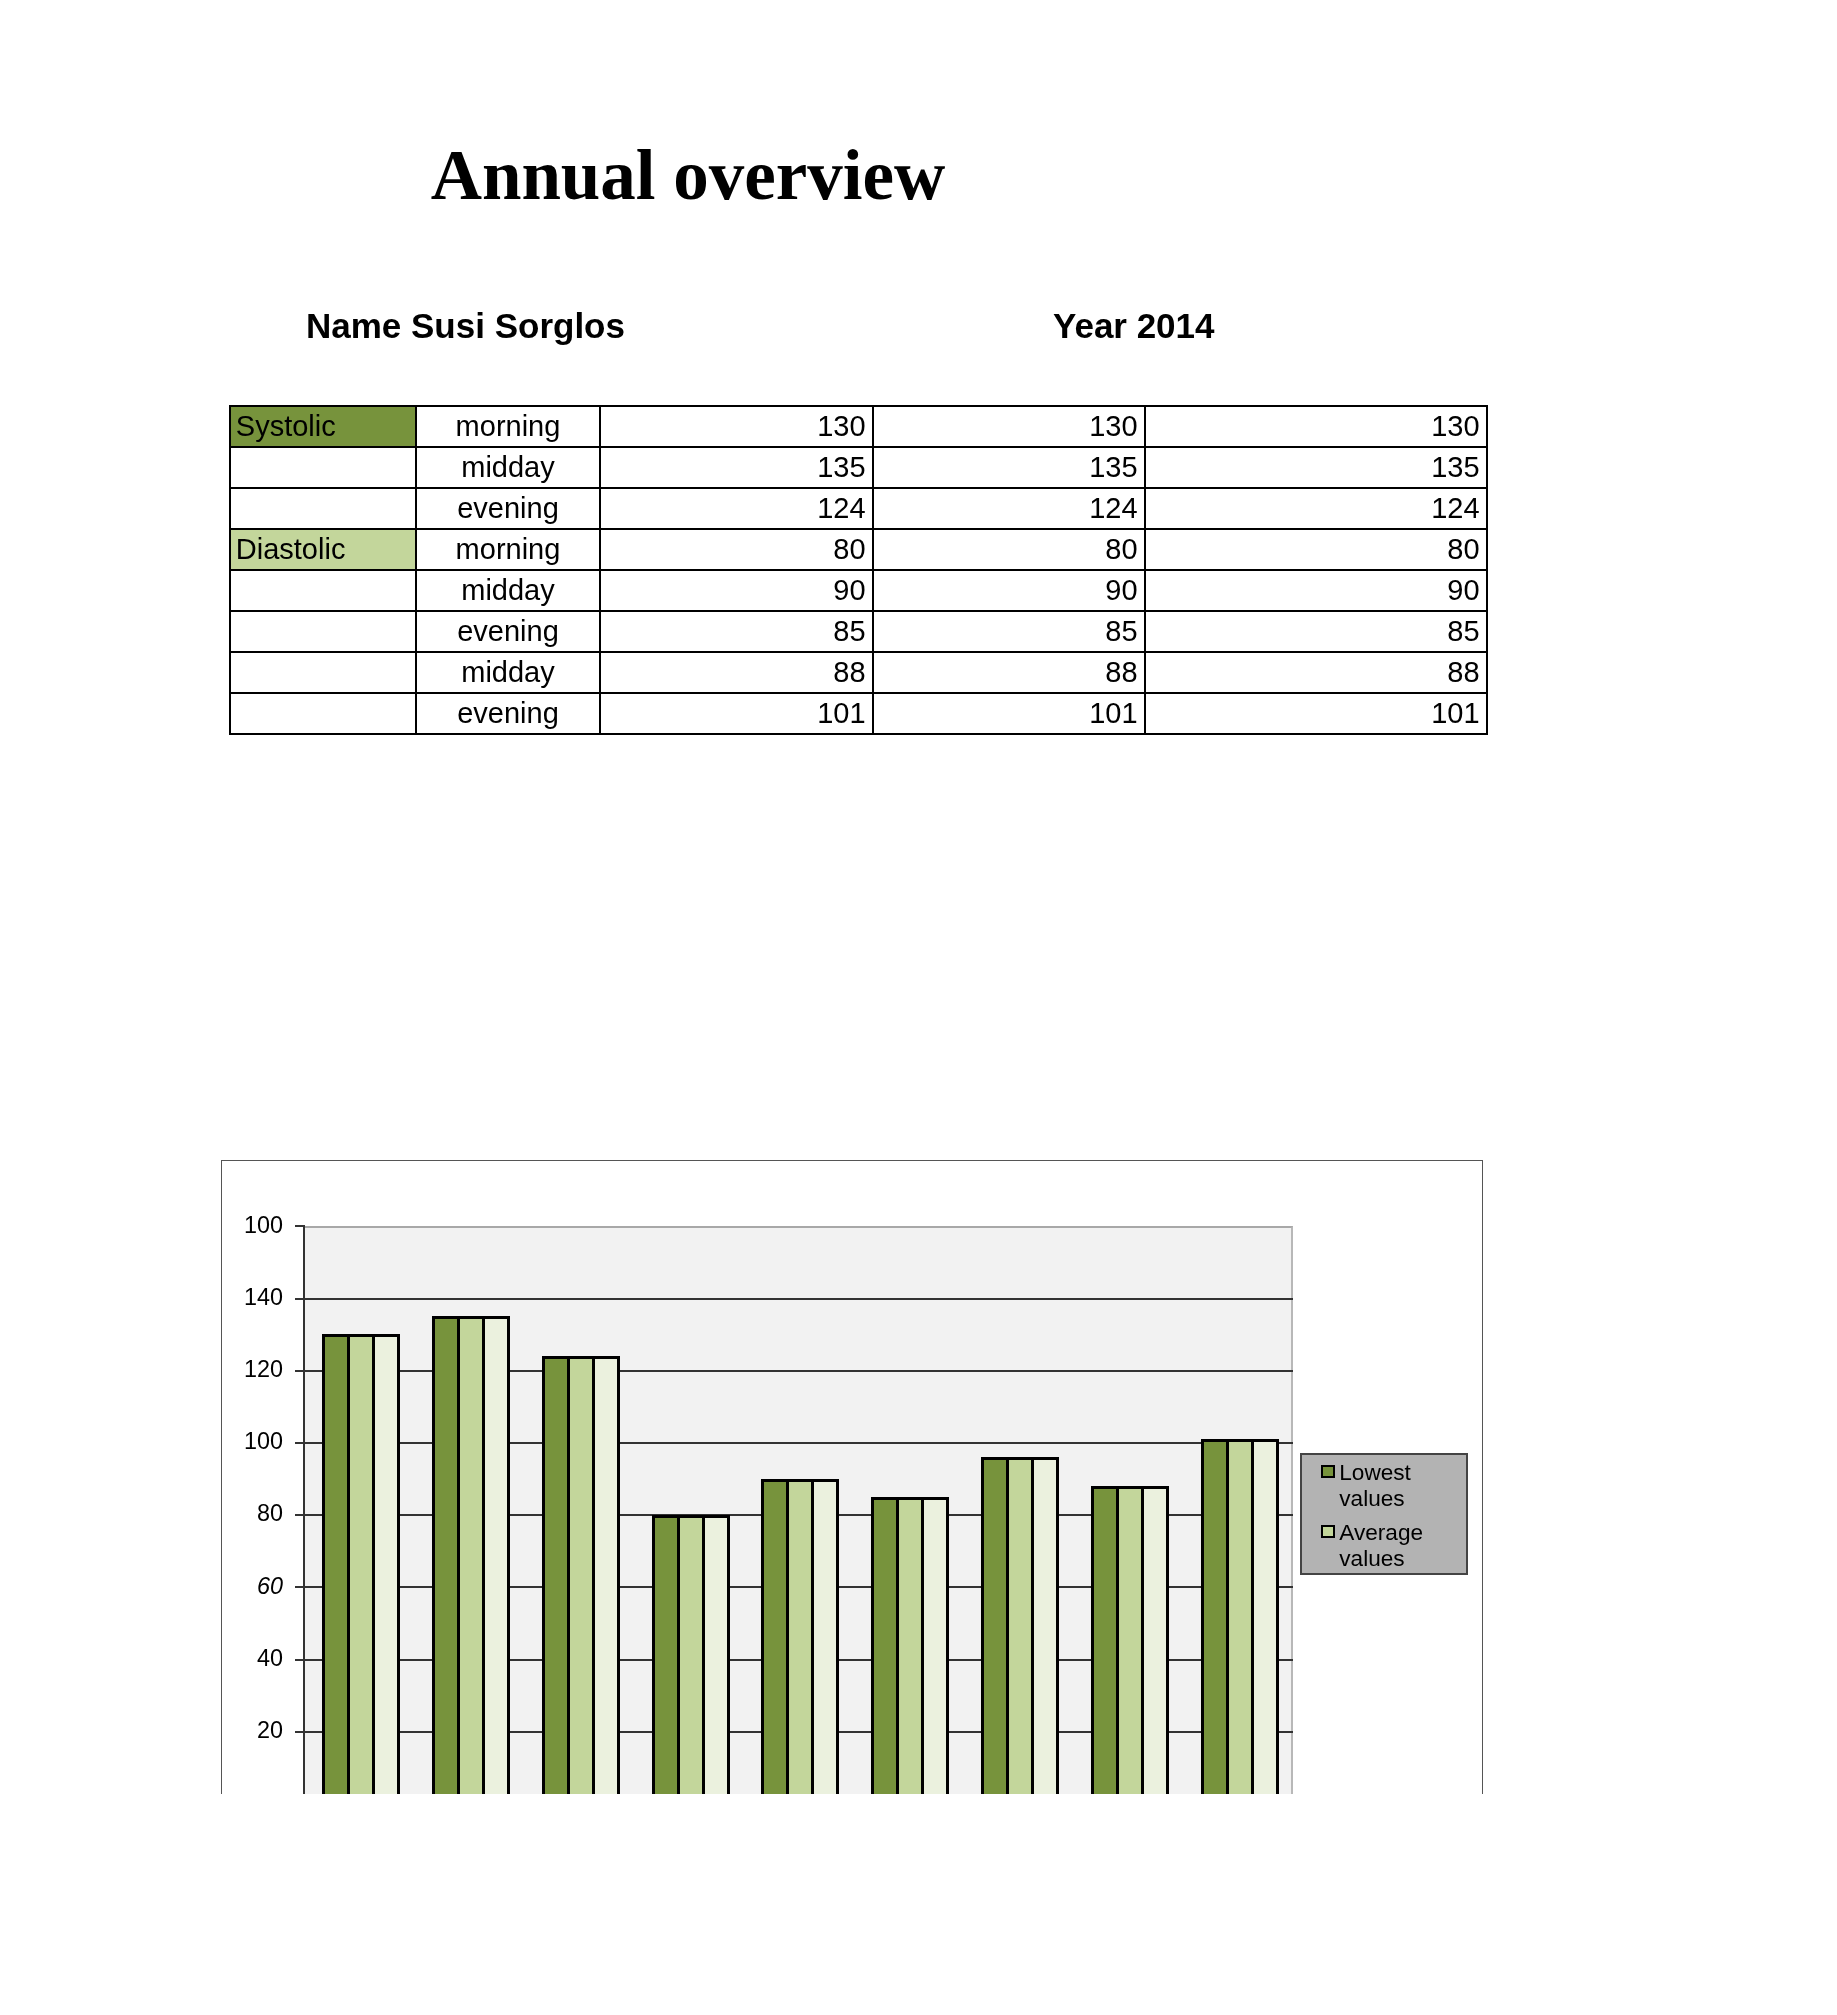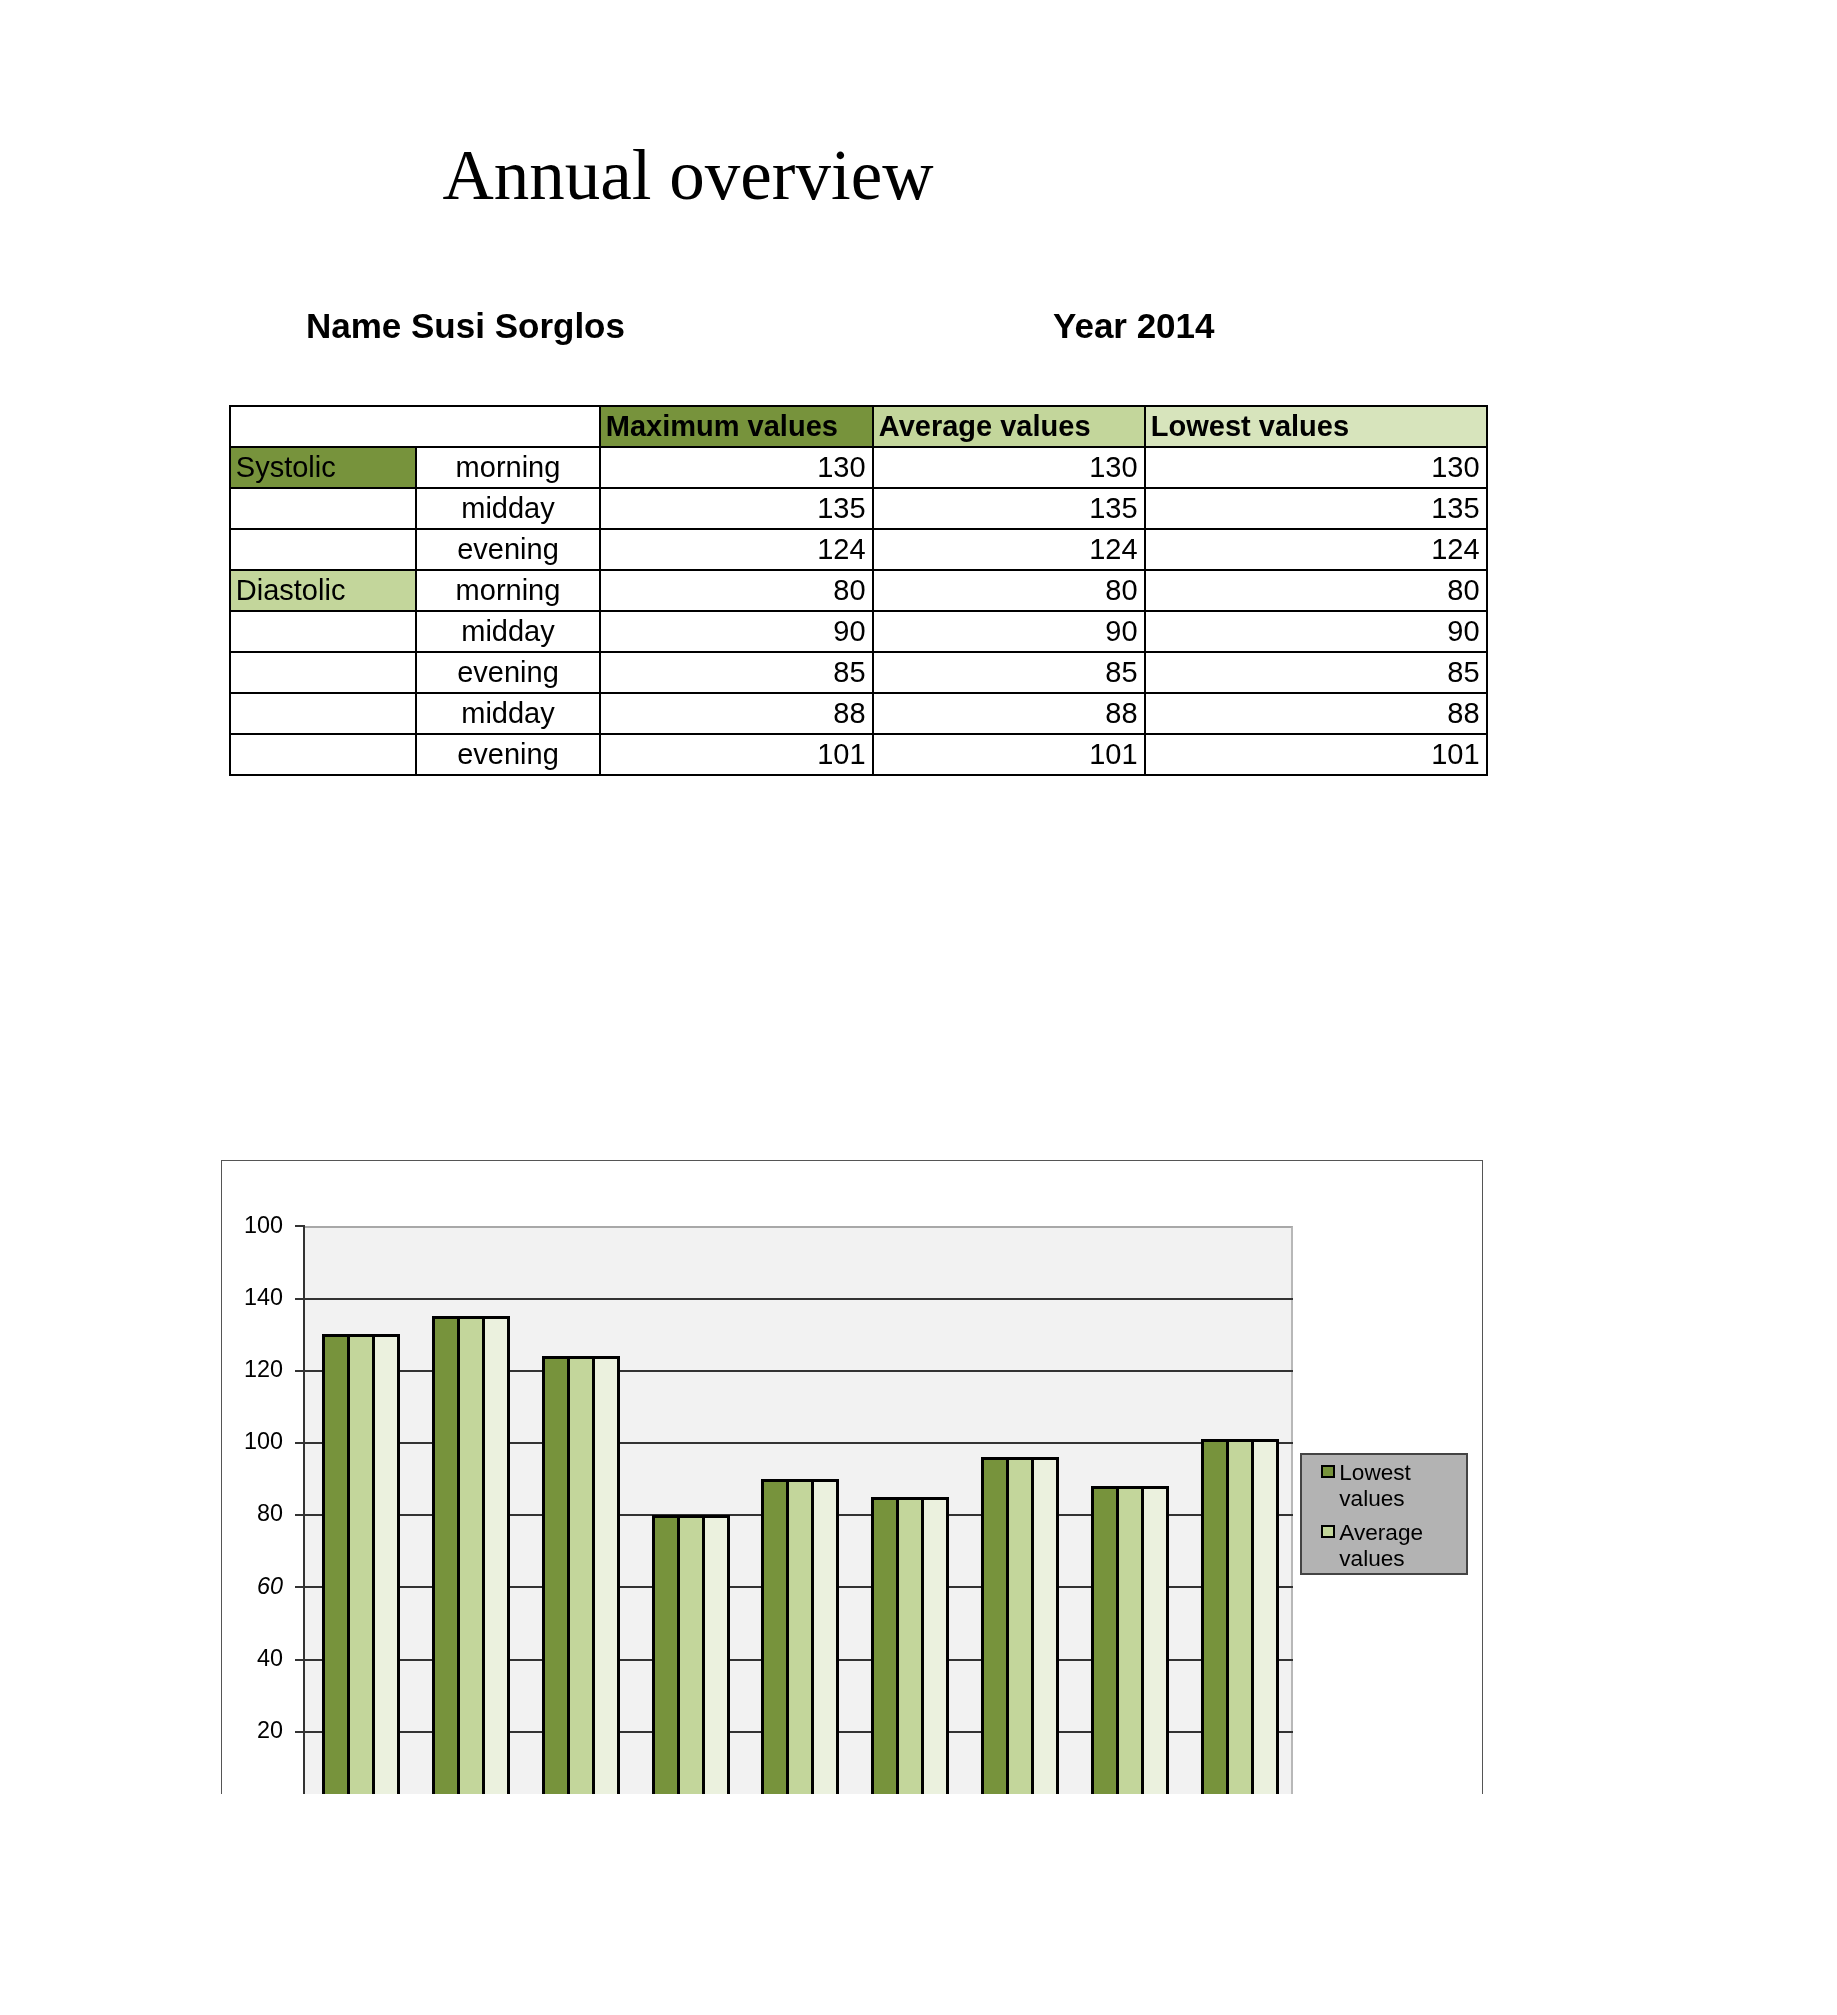--- a/index.html
+++ b/index.html
@@ -1,19 +1,19 @@
 <!DOCTYPE html>
 <html style="font-size:13px"><head>
 <meta charset="utf-8">
 <style>
   html, body { margin:0; padding:0; background:#ffffff; }
   body { width:1838px; height:2015px; position:relative; overflow:hidden; color:#000; }
   .abs { position:absolute; }
   #title { left:0; width:1504px; top:135px; text-align:center; padding-left:-1.6px;
-    font-family:"Liberation Serif", serif; font-weight:normal; font-size:71px; line-height:81px; letter-spacing:0px; }
+    font-family:"Liberation Serif", serif; font-weight:bold; font-size:71px; line-height:81px; letter-spacing:0px; }
   #title span { display:inline-block; transform:translateX(-64px); }
   .meta { font-family:"Liberation Sans", sans-serif; font-weight:bold; font-size:35px; line-height:42px; top:305px; }
   #name-line { left:306px; }
   #year-line { left:1053px; }
   .meta .lbl { margin-right:9.7px; }
 
   
   #data-table { left:229px; top:405px; border-collapse:collapse; table-layout:fixed;
     font-family:"Liberation Sans", sans-serif; font-size:29px; }
   #data-table td { border:2.4px solid #000; height:39px; padding:0 6.4px; white-space:nowrap; overflow:hidden; line-height:39px; }
@@ -59,26 +59,20 @@
 
 <table id="data-table" class="abs">
   <colgroup>
     <col style="width:186px">
       <col style="width:184px">
       <col style="width:273px">
       <col style="width:272px">
       <col style="width:342px">
   </colgroup>
   <tbody id="tbody">
-    <tr>
-      <td colspan="2"></td>
-      <td class="hdr bg-dark">Maximum values</td>
-      <td class="hdr bg-mid">Average values</td>
-      <td class="hdr bg-light">Lowest values</td>
-    </tr>
   <tr>
         <td class="group bg-dark">Systolic</td>
         <td class="period">morning</td>
         <td class="num">130</td>
         <td class="num">130</td>
         <td class="num">130</td>
       </tr>
       <tr>
         <td class="group"></td>
         <td class="period">midday</td>

